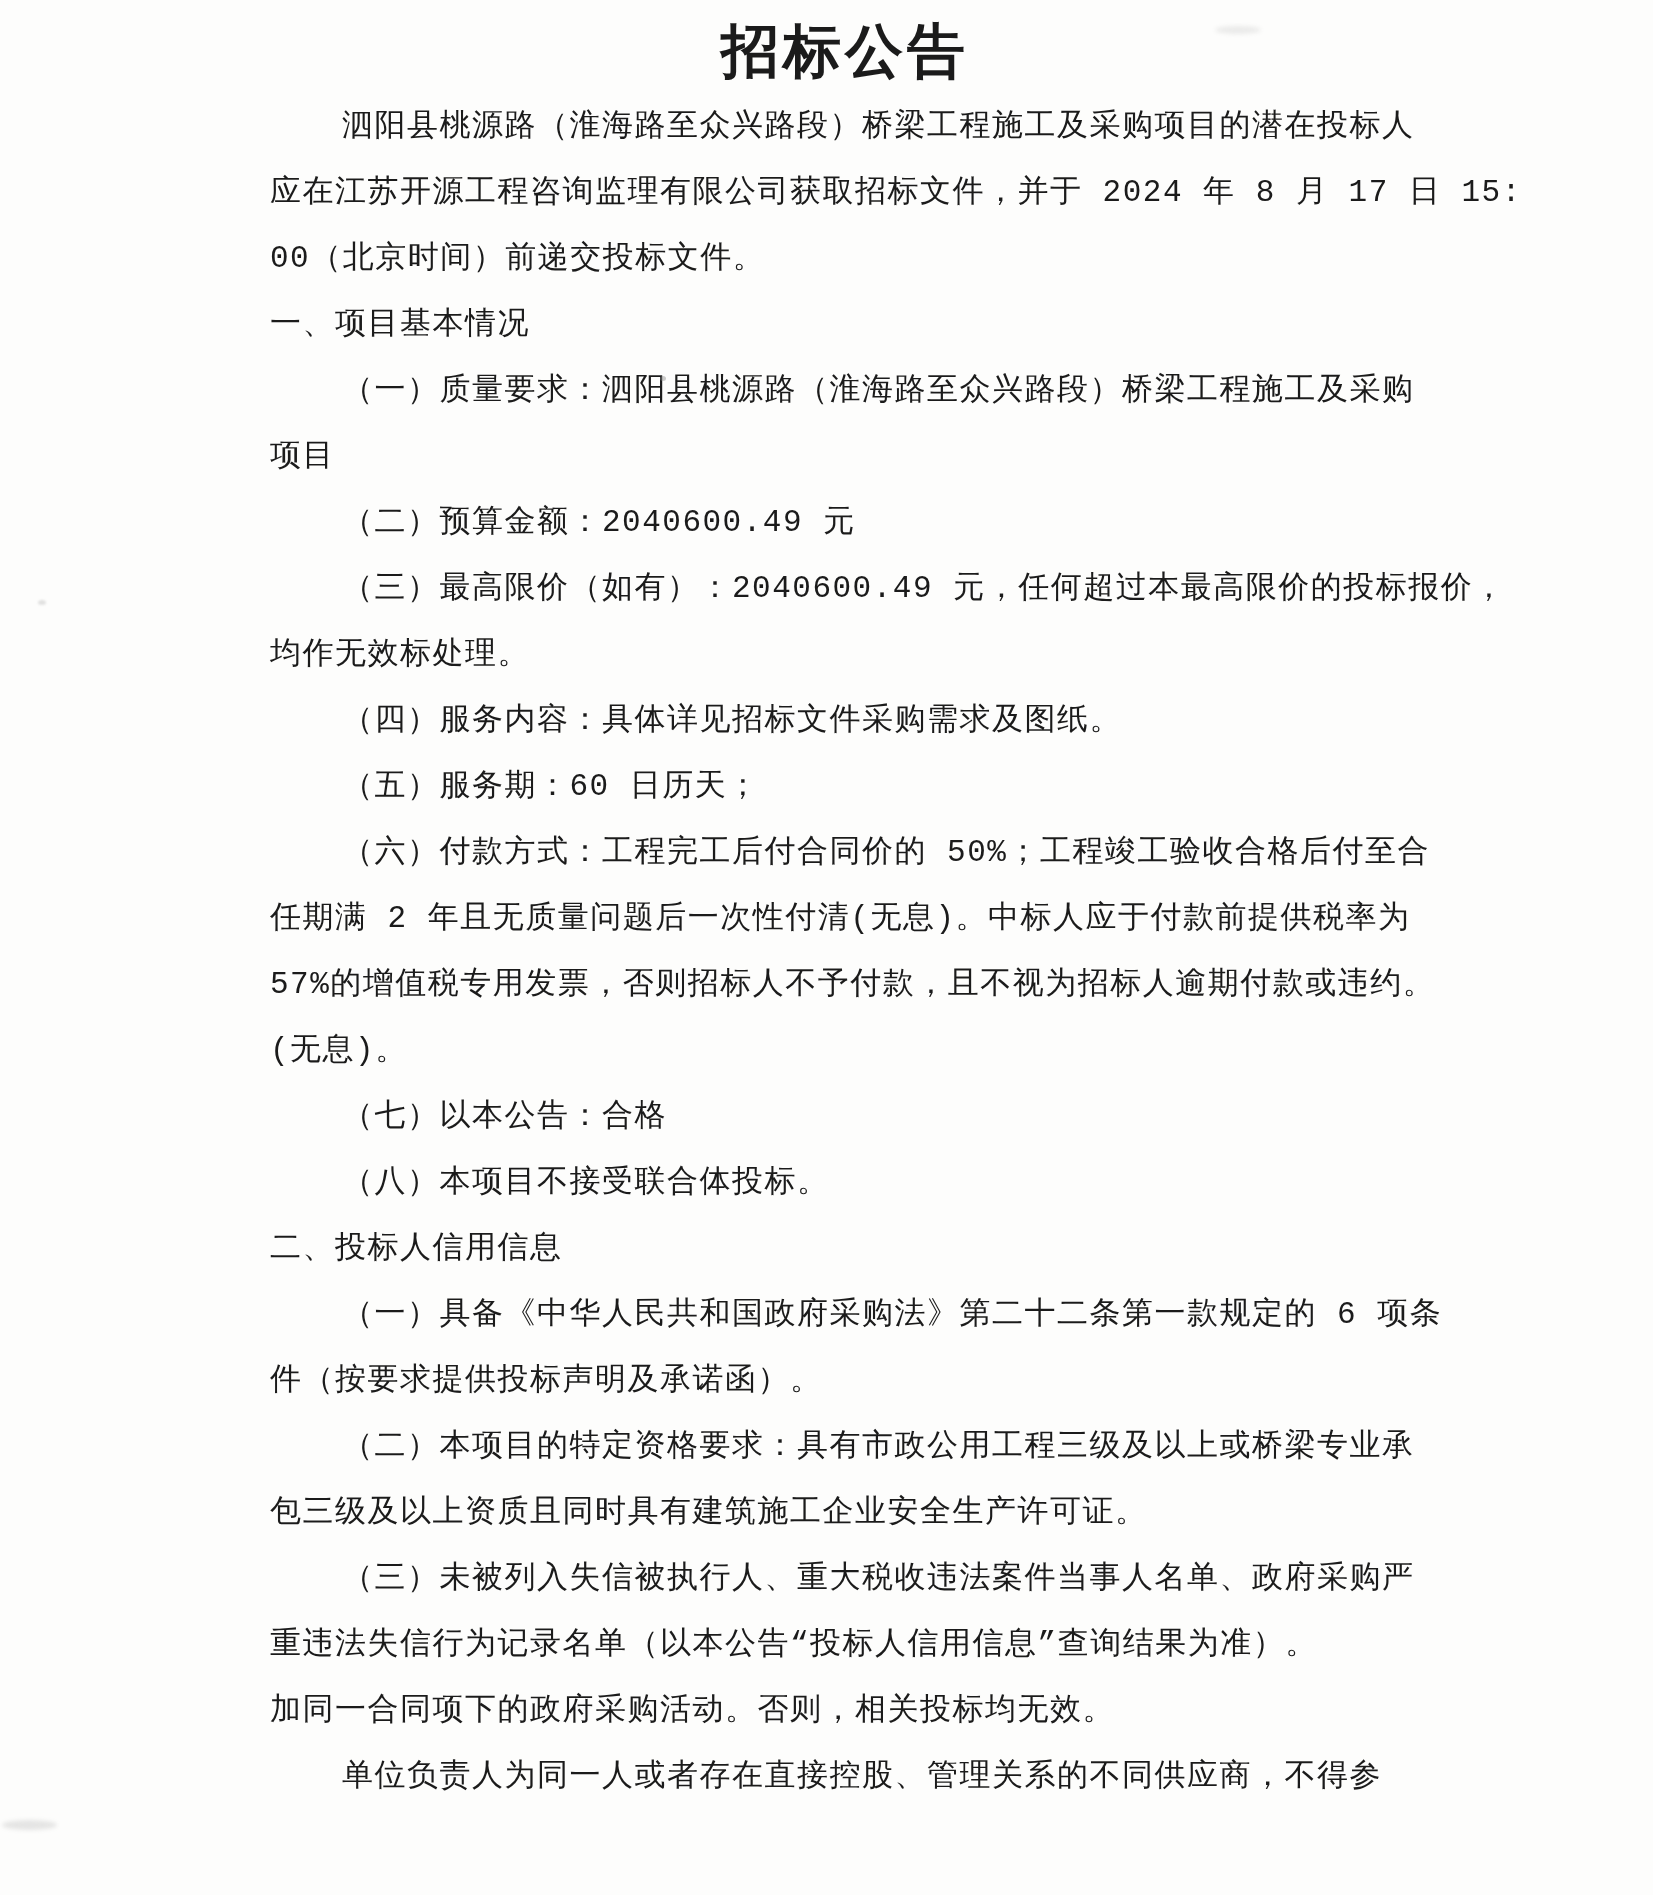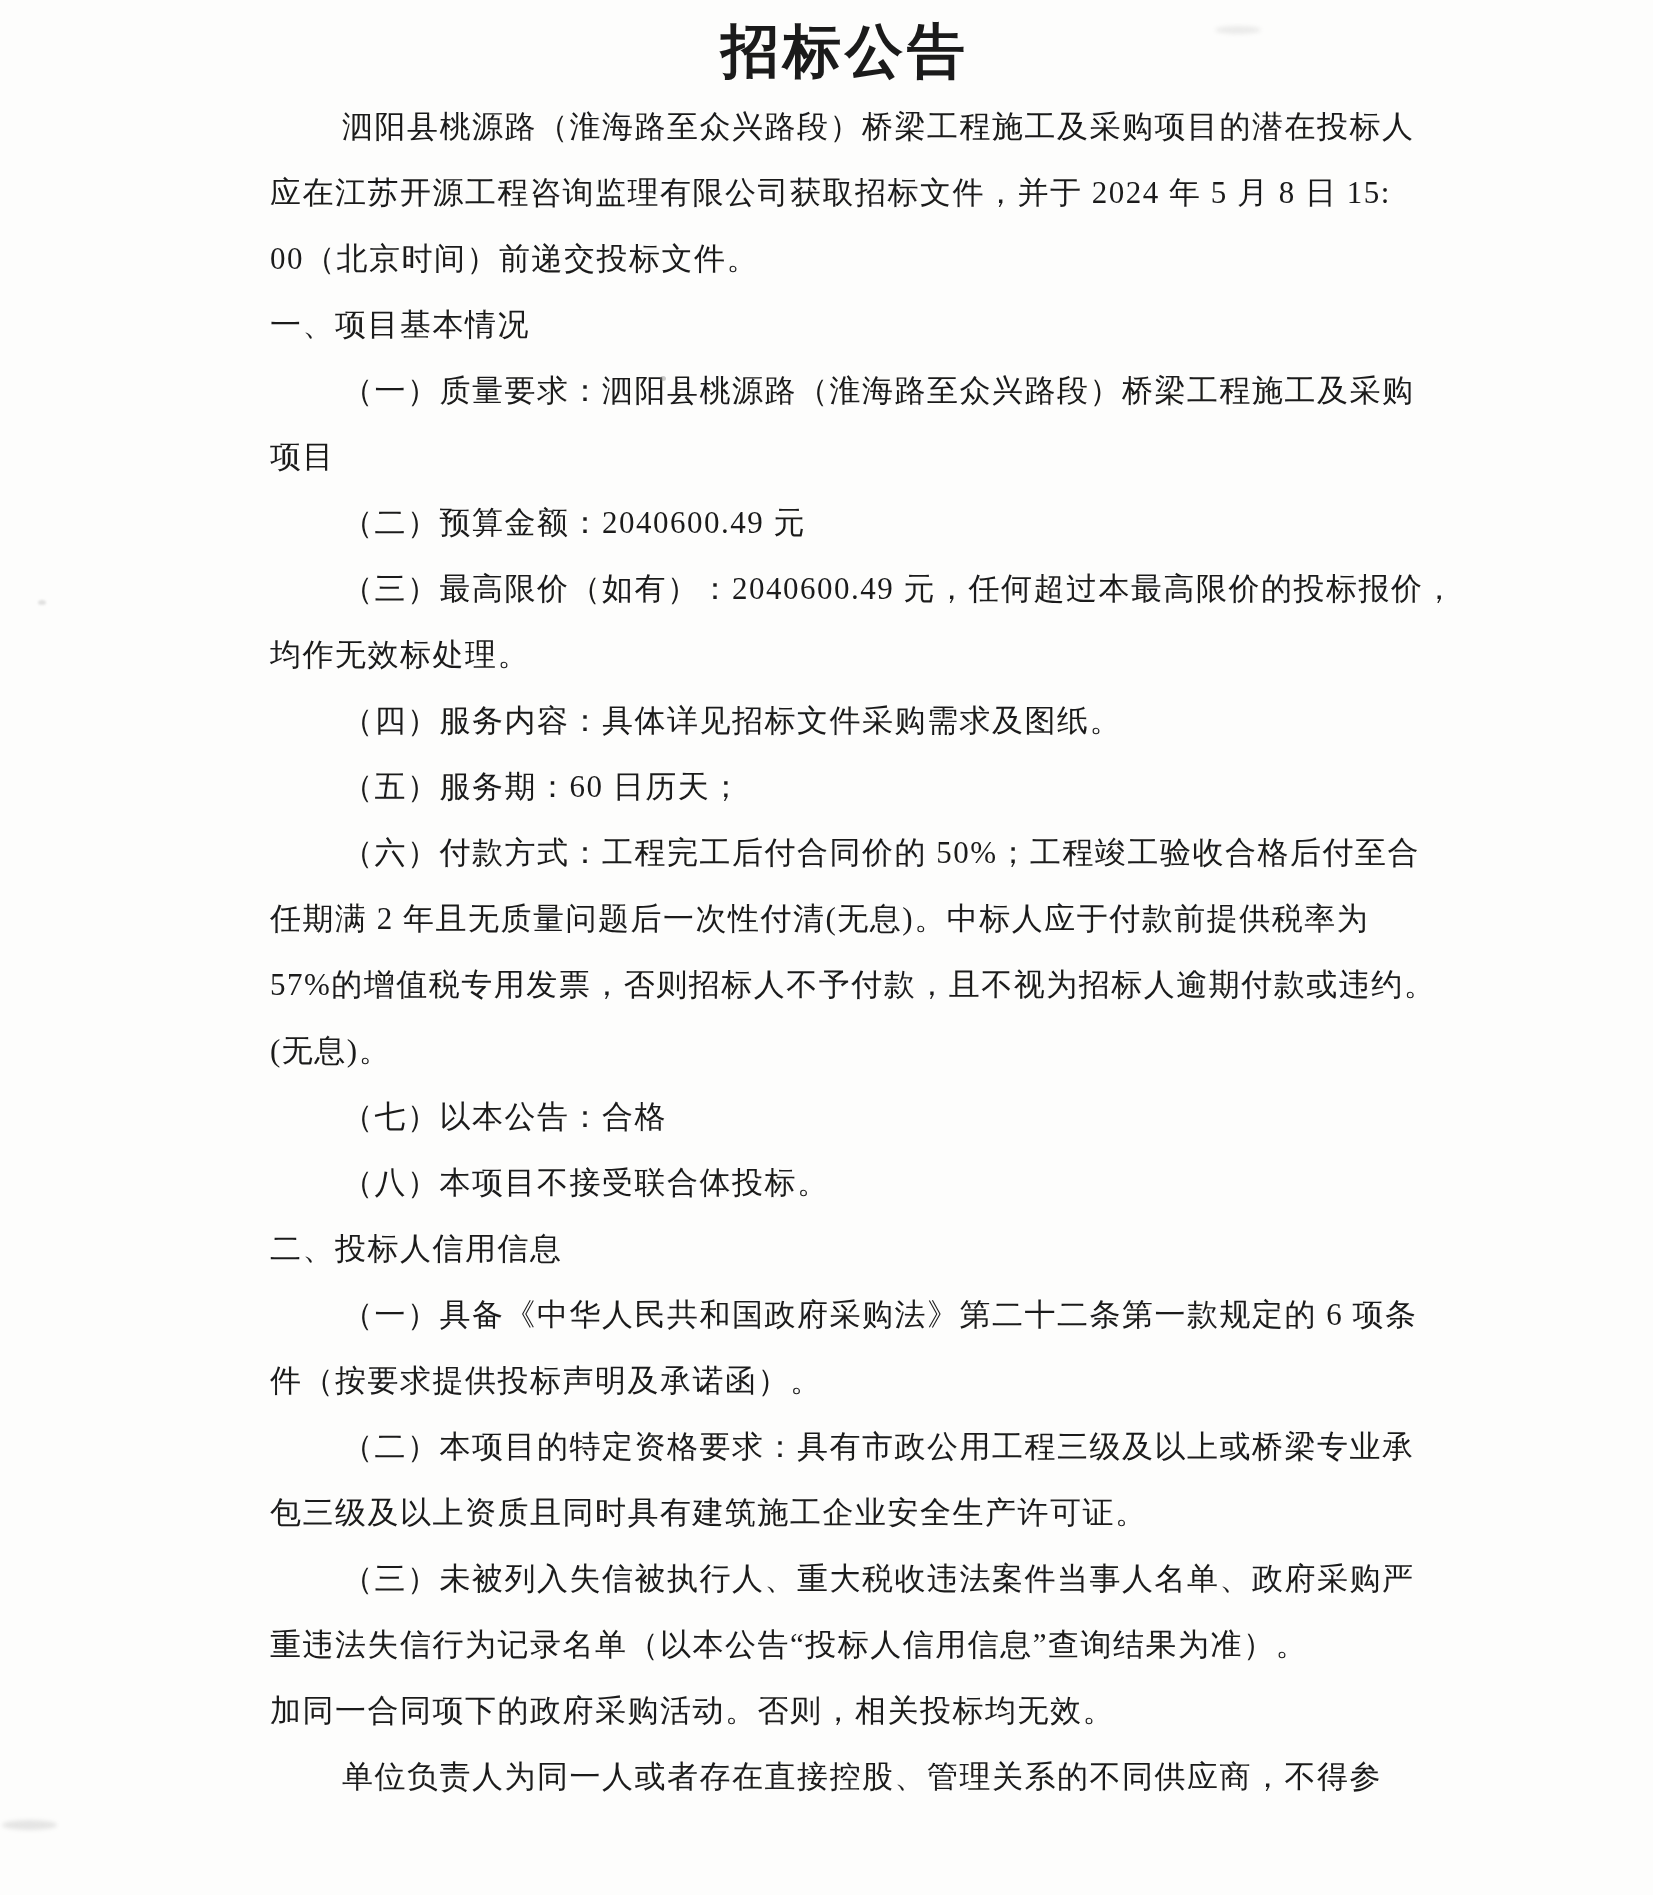--- a/index.html
+++ b/index.html
@@ -19,20 +19,21 @@
     text-align: center;
     transform: translateX(-35px);
     font-size: 58px;
     line-height: 72px;
     font-weight: 700;
     letter-spacing: 4px;
     white-space: nowrap;
   }
   .doc-body {
     margin: 6px 195px 0 238px;
+    font-family: Liberation Mono, monospace;
   }
   .doc-line {
     font-size: 31px;
     height: 66px;
     line-height: 66px;
     letter-spacing: 1.5px;
     white-space: nowrap;
   }
   .doc-line.indent { padding-left: 72px; }
   
@@ -47,21 +48,21 @@
   .speck.s3 { left: 1215px; top: 26px;   width: 46px; height: 8px;  opacity: .16; filter: blur(2px); }
   .speck.s4 { left: 38px;   top: 600px;  width: 8px;  height: 5px;  opacity: .25; filter: blur(1px); }
 </style>
 </head>
 <body>
 
 <div class="page">
   <h1 class="doc-title">招标公告</h1>
   <div class="doc-body">
       <div class="doc-line indent">泗阳县桃源路（淮海路至众兴路段）桥梁工程施工及采购项目的潜在投标人</div>
-      <div class="doc-line">应在江苏开源工程咨询监理有限公司获取招标文件，并于 2024 年 5 月 8 日 15:</div>
+      <div class="doc-line">应在江苏开源工程咨询监理有限公司获取招标文件，并于 2024 年 8 月 17 日 15:</div>
       <div class="doc-line">00（北京时间）前递交投标文件。</div>
       <div class="doc-line">一、项目基本情况</div>
       <div class="doc-line indent">（一）质量要求：泗阳县桃源路（淮海路至众兴路段）桥梁工程施工及采购</div>
       <div class="doc-line">项目</div>
       <div class="doc-line indent">（二）预算金额：2040600.49 元</div>
       <div class="doc-line indent">（三）最高限价（如有）：2040600.49 元，任何超过本最高限价的投标报价，</div>
       <div class="doc-line">均作无效标处理。</div>
       <div class="doc-line indent">（四）服务内容：具体详见招标文件采购需求及图纸。</div>
       <div class="doc-line indent">（五）服务期：60 日历天；</div>
       <div class="doc-line indent">（六）付款方式：工程完工后付合同价的 50%；工程竣工验收合格后付至合</div>

